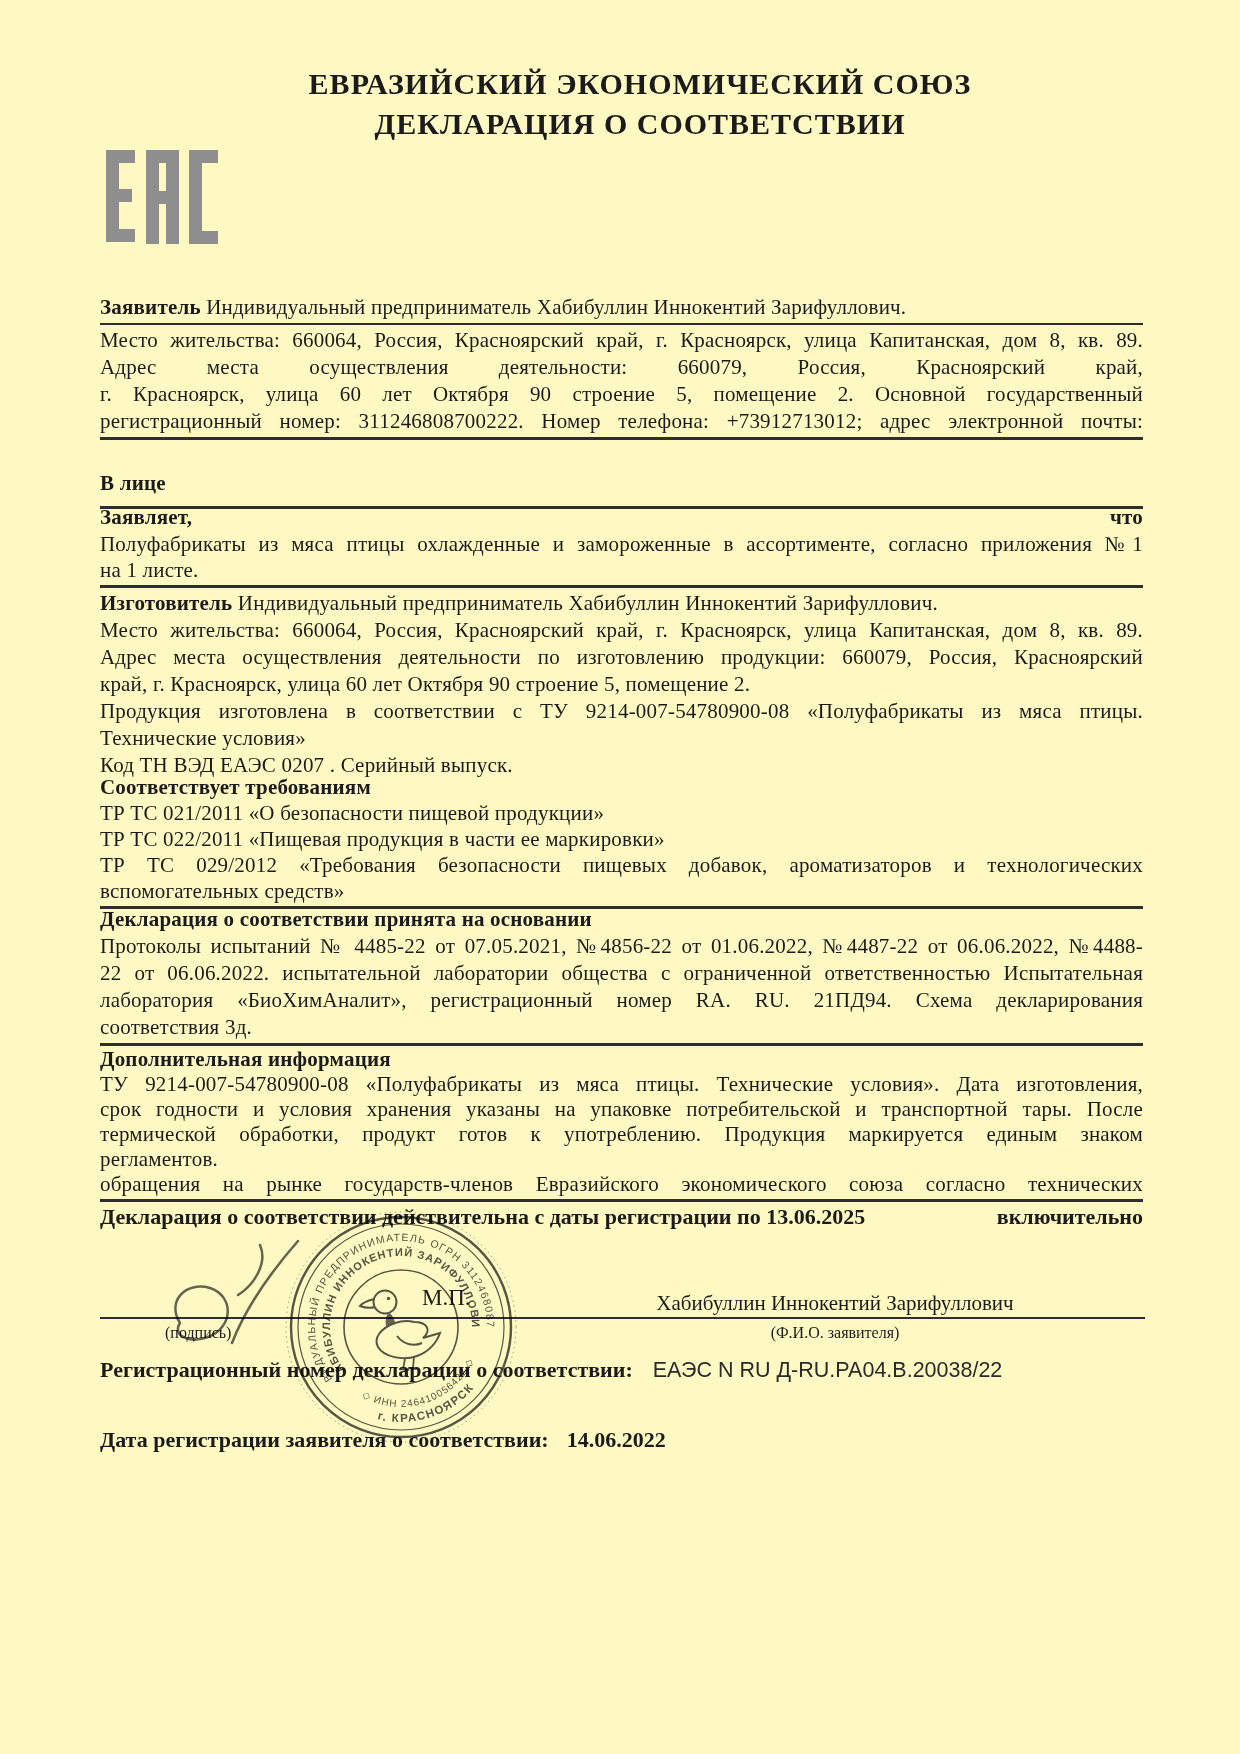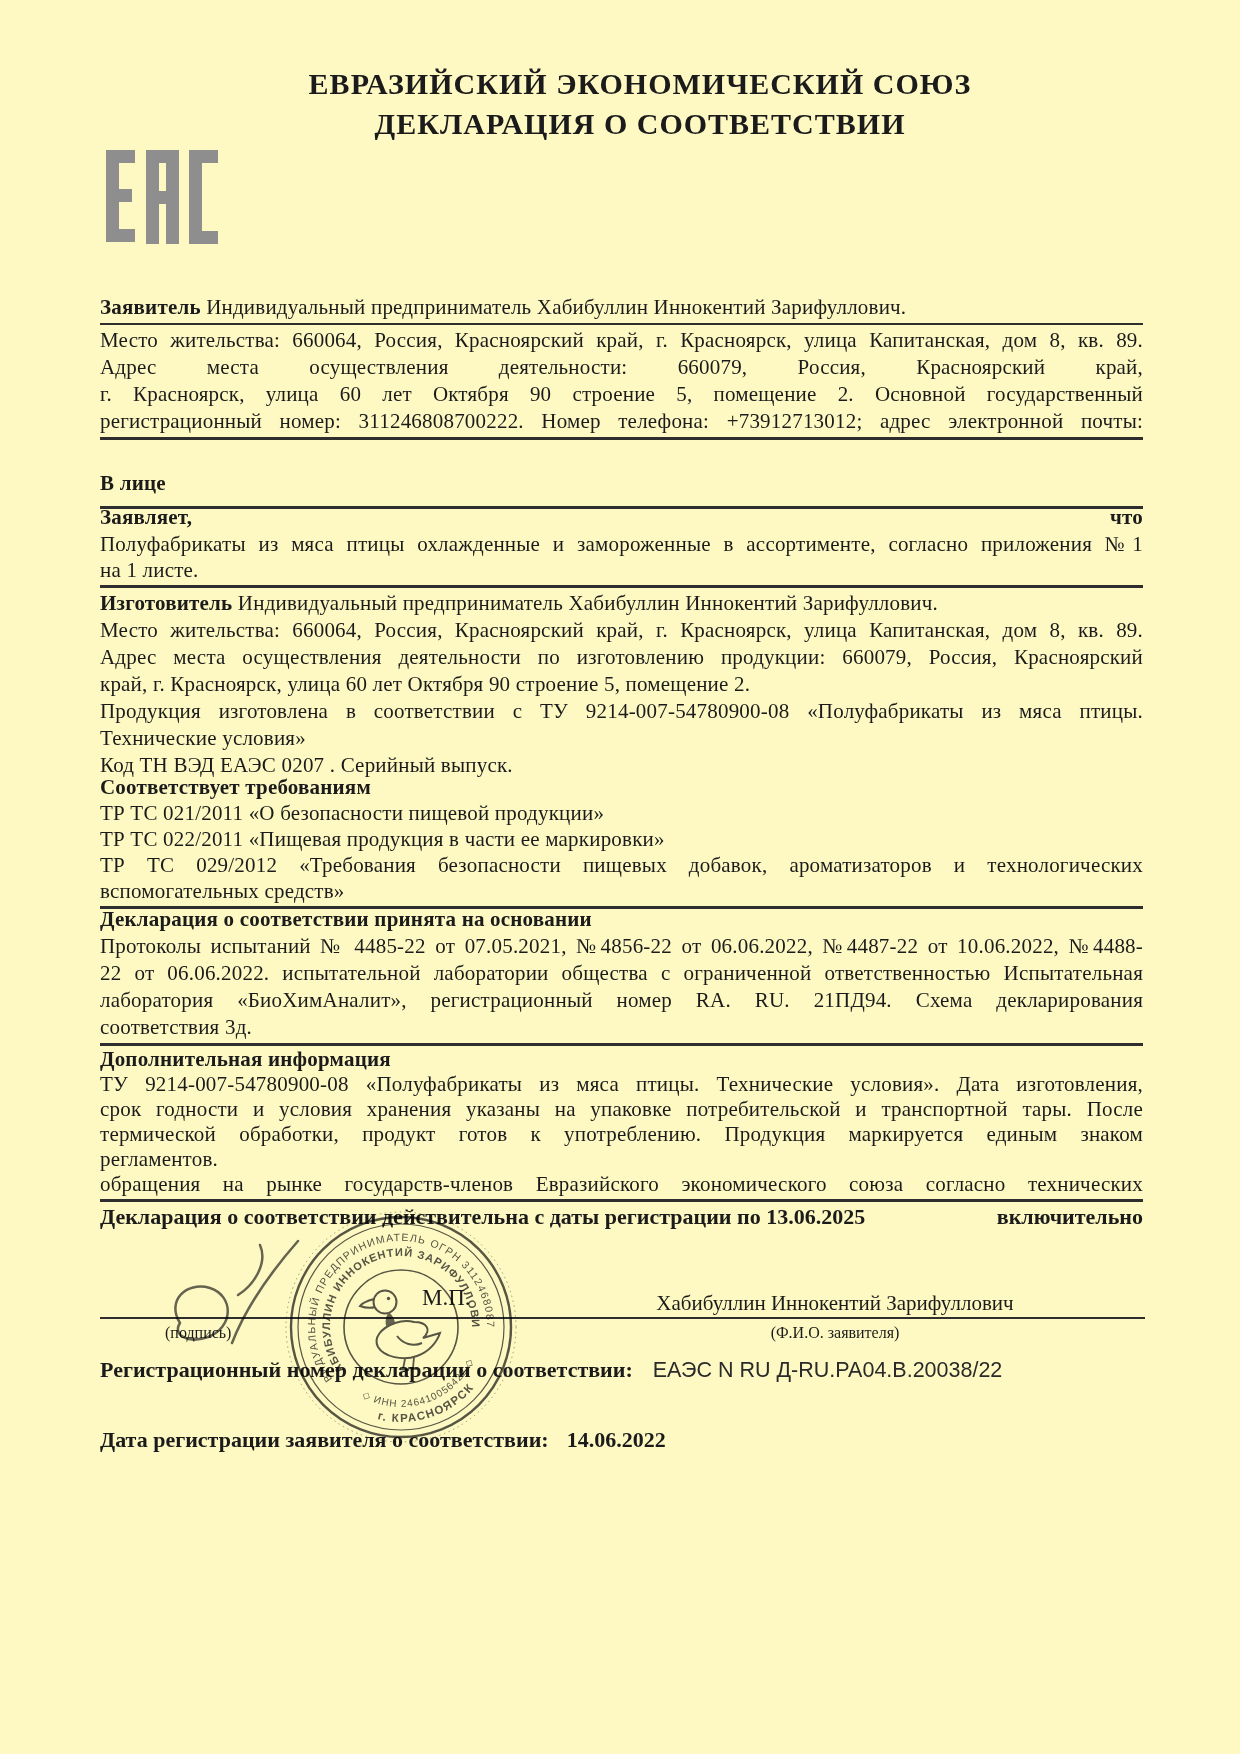--- a/index.html
+++ b/index.html
@@ -87,21 +87,21 @@
   <div class="abs col body-txt rule3" style="top:774px;line-height:26px;padding-bottom:2px;">
     <span class="ln bold">Соответствует требованиям</span>
     <span class="ln">ТР ТС 021/2011 «О безопасности пищевой продукции»</span>
     <span class="ln">ТР ТС 022/2011 «Пищевая продукция в части ее маркировки»</span>
     <span class="ln jl">ТР ТС 029/2012 «Требования безопасности пищевых добавок, ароматизаторов и технологических</span>
     <span class="ln">вспомогательных средств»</span>
   </div>
 
   <div class="abs col body-txt rule3" style="top:906px;line-height:27px;padding-bottom:2px;">
     <span class="ln bold">Декларация о соответствии принята на основании</span>
-    <span class="ln jl">Протоколы испытаний № 4485-22 от 07.05.2021, №4856-22 от 06.06.2022, №4487-22 от 10.06.2022, №4488-</span>
+    <span class="ln jl">Протоколы испытаний № 4485-22 от 07.05.2021, №4856-22 от 01.06.2022, №4487-22 от 06.06.2022, №4488-</span>
     <span class="ln jl">22 от 06.06.2022. испытательной лаборатории общества с ограниченной ответственностью Испытательная</span>
     <span class="ln jl">лаборатория «БиоХимАналит», регистрационный номер RA. RU. 21ПД94. Схема декларирования</span>
     <span class="ln">соответствия 3д.</span>
   </div>
 
   <div class="abs col body-txt rule3" style="top:1047px;line-height:25px;padding-bottom:2px;">
     <span class="ln bold">Дополнительная информация</span>
     <span class="ln jl">ТУ 9214-007-54780900-08 «Полуфабрикаты из мяса птицы. Технические условия». Дата изготовления,</span>
     <span class="ln jl">срок годности и условия хранения указаны на упаковке потребительской и транспортной тары. После</span>
     <span class="ln jl">термической обработки, продукт готов к употреблению. Продукция маркируется единым знаком</span>

